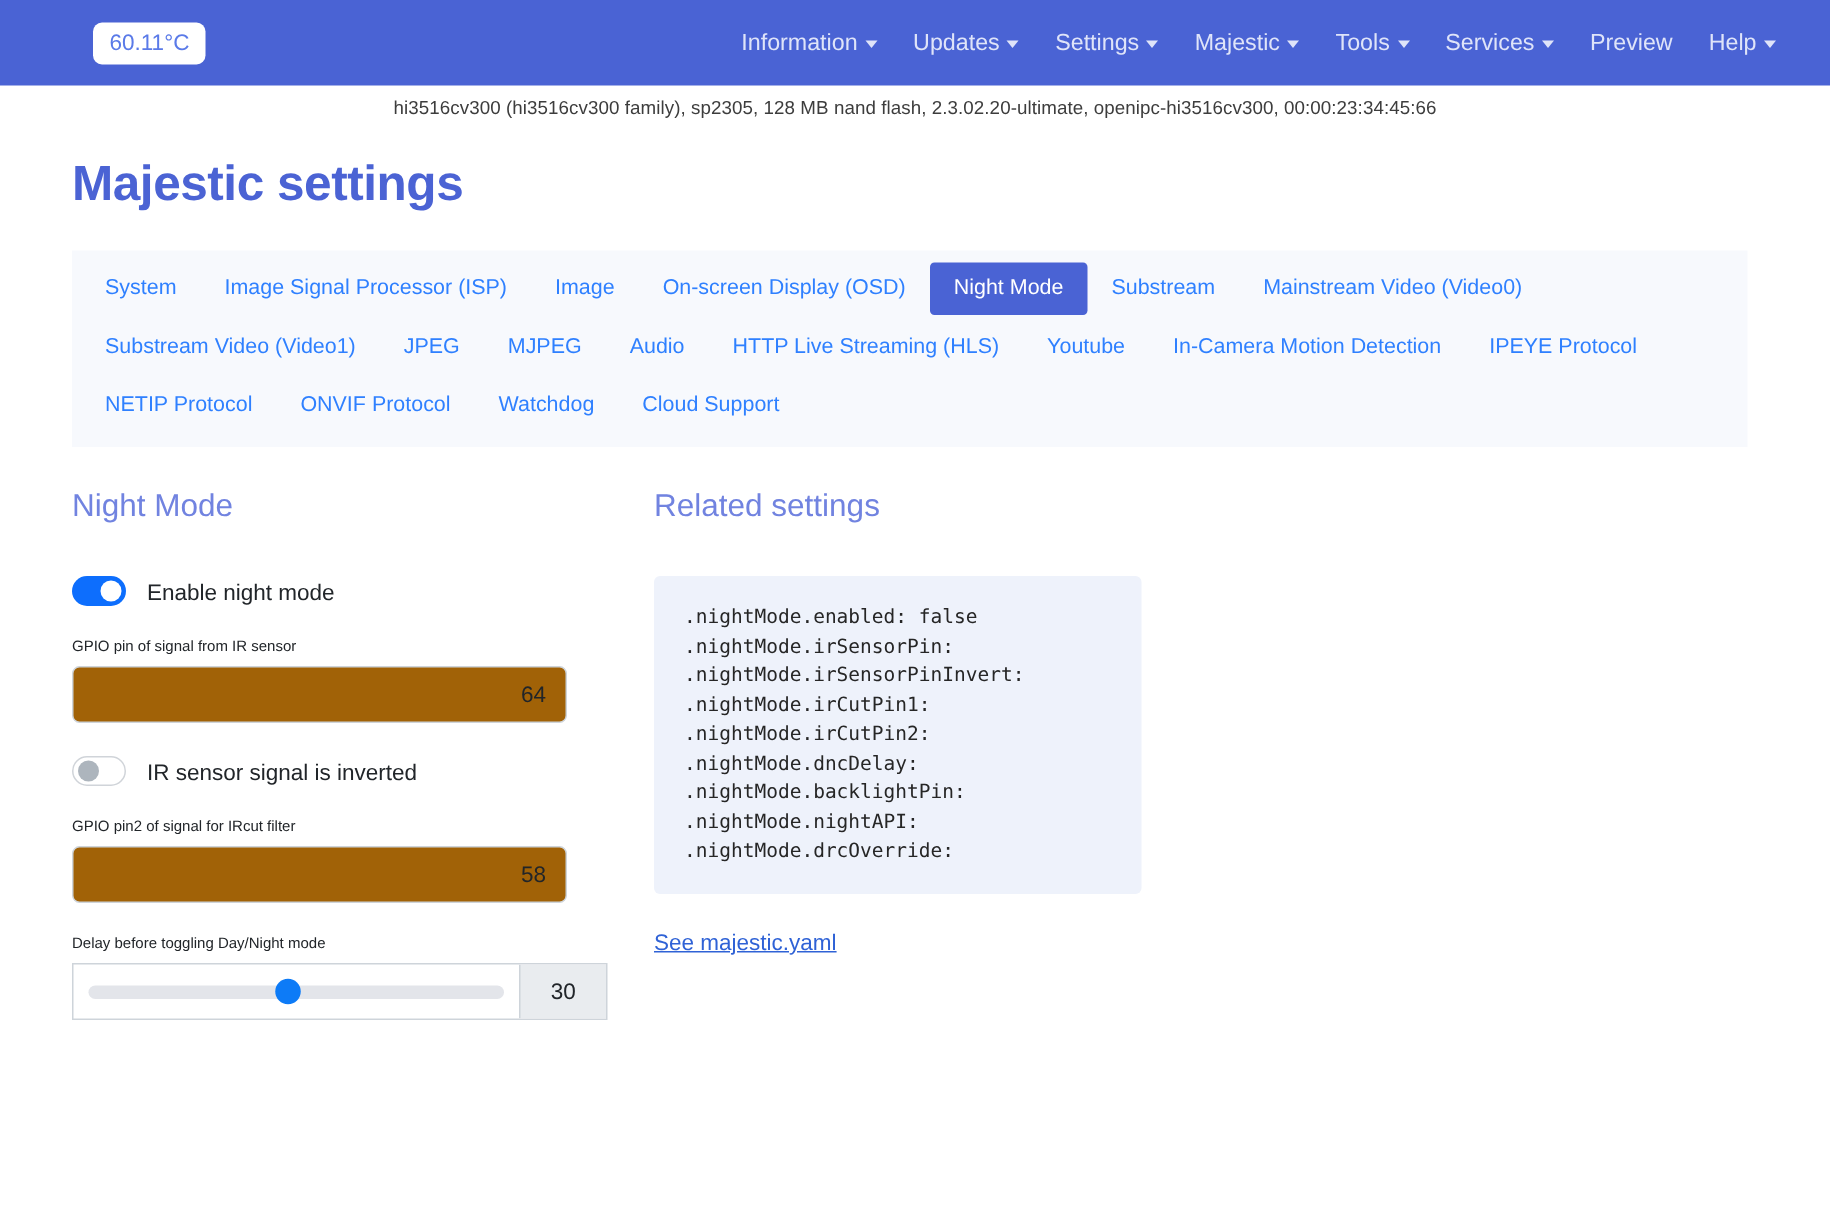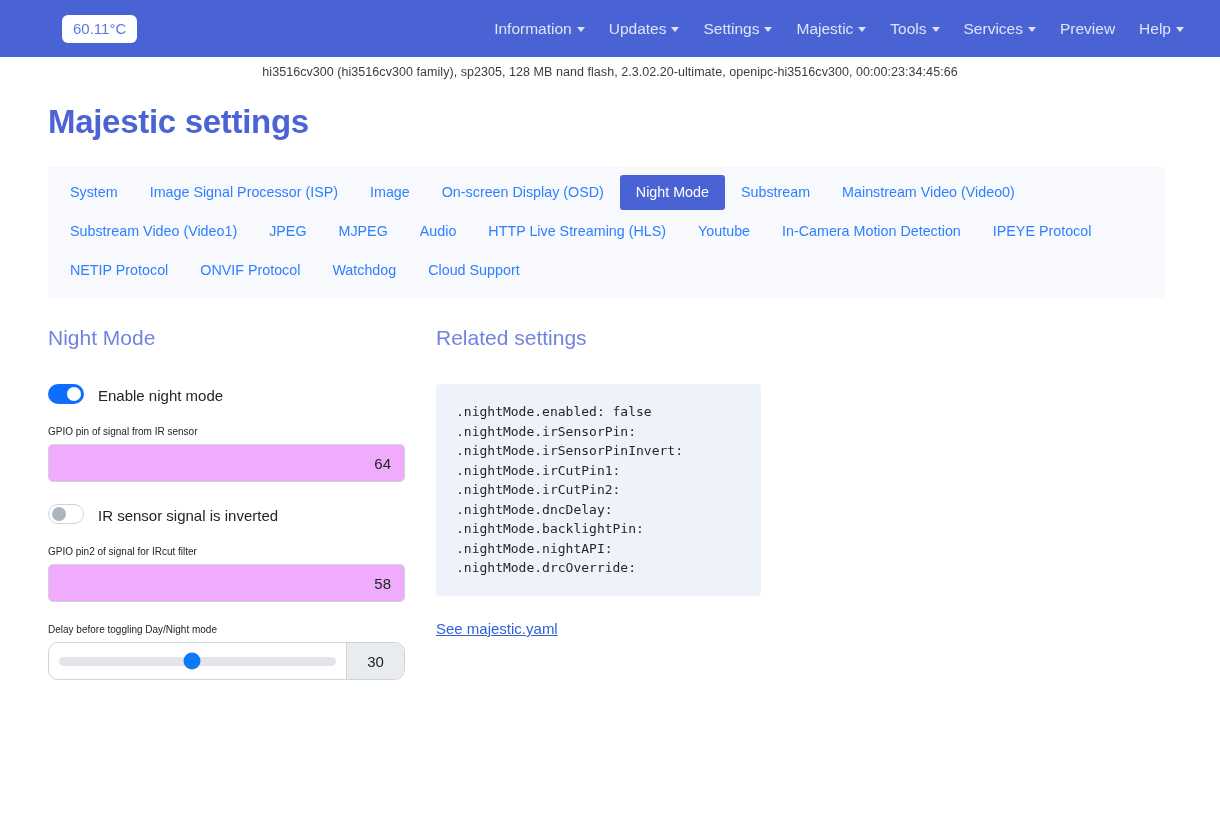--- a/index.html
+++ b/index.html
@@ -162,40 +162,40 @@
 
   
   .field { margin-bottom: 22px; }
   .field-label {
     font-size: 10px;
     color: #212529;
     display: block;
     margin-bottom: 7px;
   }
   .text-input {
-    width: 357px;
+    width: 330px;
     height: 38px;
     border: 1px solid #ced4da;
     border-radius: 5px;
-    background: #f0abfc;
+    background: #a16207;
     font-family: "Liberation Sans", sans-serif;
     font-size: 15px;
     color: #212529;
     text-align: right;
     padding: 0 13px;
     outline: none;
   }
 
   
   .slider-group {
     display: flex;
     width: 357px;
     height: 38px;
     border: 1px solid #ced4da;
-    border-radius: 10px;
+    border-radius: 0;
     overflow: hidden;
     background: #fff;
   }
   .slider-wrap {
     flex: 1;
     display: flex;
     align-items: center;
     padding: 0 10px;
     position: relative;
   }

